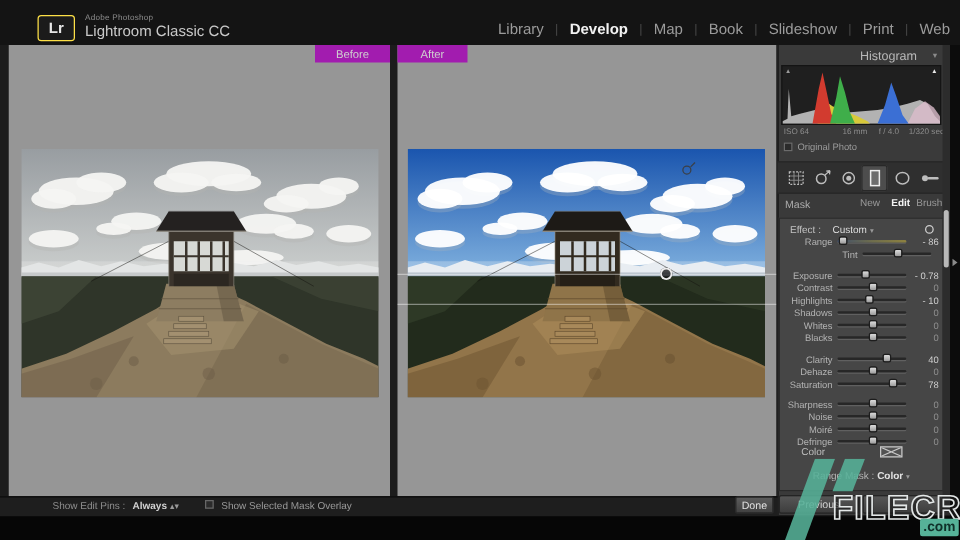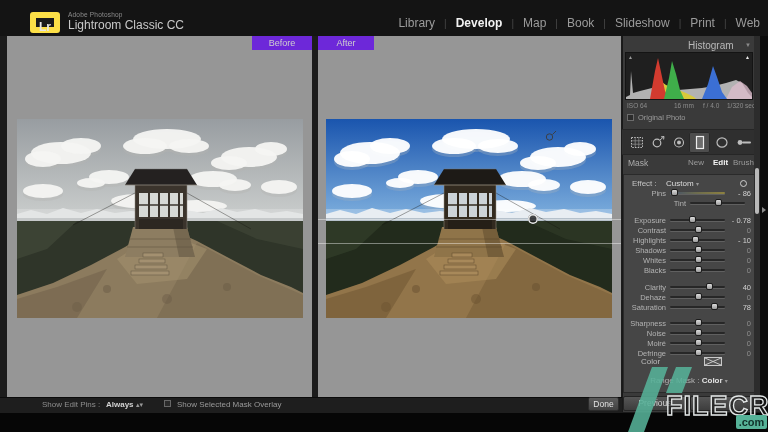--- a/index.html
+++ b/index.html
@@ -1,32 +1,32 @@
 <!DOCTYPE html>
 <html><head>
 <meta charset="utf-8">
 <style>
 *{box-sizing:border-box;margin:0;padding:0}
 body{background:#000;font-family:"Liberation Sans",sans-serif;-webkit-font-smoothing:antialiased}
 #app{position:relative;width:768px;height:432px;background:#1c1c1c;overflow:hidden}
 .abs{position:absolute}
 
 #header{left:0;top:0;width:768px;height:36px;background:#141414}
-#lr-box{left:30px;top:12px;width:30px;height:21px;background:#1b1b1b;border:6px solid #fde047;border-radius:3px;color:#e6e6e6;font-size:12px;font-weight:bold;text-align:center;line-height:19px}
+#lr-box{left:30px;top:12px;width:30px;height:21px;background:#1b1b1b;border:1px solid #fde047;border-radius:3px;color:#e6e6e6;font-size:12px;font-weight:bold;text-align:center;line-height:19px}
 #brand1{left:68px;top:11px;font-size:6.5px;color:#8d8d8d;letter-spacing:.2px}
 #brand2{left:68px;top:18px;font-size:12px;color:#c9c9c9}
 #nav{right:8px;top:16px;display:flex;align-items:center;gap:9px}
 .nav-item{font-size:12px;color:#9b9b9b;cursor:default}
 .nav-item.active{color:#f2f2f2;font-weight:bold}
 .nav-sep{font-size:10px;color:#474747}
 
 .pane{top:36px;height:361px;background:#969696}
 #pane-before{left:7px;width:305px}
 #pane-after{left:318px;width:303px}
-.view-tab{top:36px;height:14px;background:#6d28d9;color:#cfcfcf;font-size:9px;text-align:center;line-height:14px}
+.view-tab{top:36px;height:14px;background:#a21caf;color:#cfcfcf;font-size:9px;text-align:center;line-height:14px}
 #tab-before{left:252px;width:60px}
 #tab-after{left:318px;width:56px}
 .photo{top:119px;width:286px;height:199px;overflow:hidden}
 #img-before{left:17px}
 #img-after{left:326px}
 .guide{left:318px;width:303px;height:1px;background:rgba(255,255,255,.42)}
 #edit-pin{left:528px;top:214px;width:10px;height:10px;border-radius:50%;background:rgba(22,22,22,.78);box-shadow:inset 0 0 0 1.5px #ededed}
 #brush-cursor{left:545px;top:128px}
 
 #rpanel{left:622px;top:36px;width:138px;height:376px;background:#3a3a3a;border-left:1px solid #191919}
@@ -343,21 +343,21 @@
       <div class="abs mask-opt" style="left: 733px;">Brush</div>
     </div>
 
   <div id="effect-panel" class="abs">
     <div id="effect-label">Effect :</div>
     <div id="effect-preset">Custom</div>
     <div id="effect-caret">▾</div>
     <div id="panel-switch"></div>
     <div id="slider-rows">
         <div class="srow" style="top: 13px;">
-          <span class="lbl">Pins</span>
+          <span class="lbl">Range</span>
           <span class="track temp">
             <span class="thumb" style="left: 7%;"></span>
           </span>
           <span class="val">- 86</span>
         </div>
         <div class="srow" style="top: 23px; margin-left: 20px;">
           <span class="lbl">Tint</span>
           <span class="track tint">
             <span class="thumb" style="left: 50%;"></span>
           </span>

